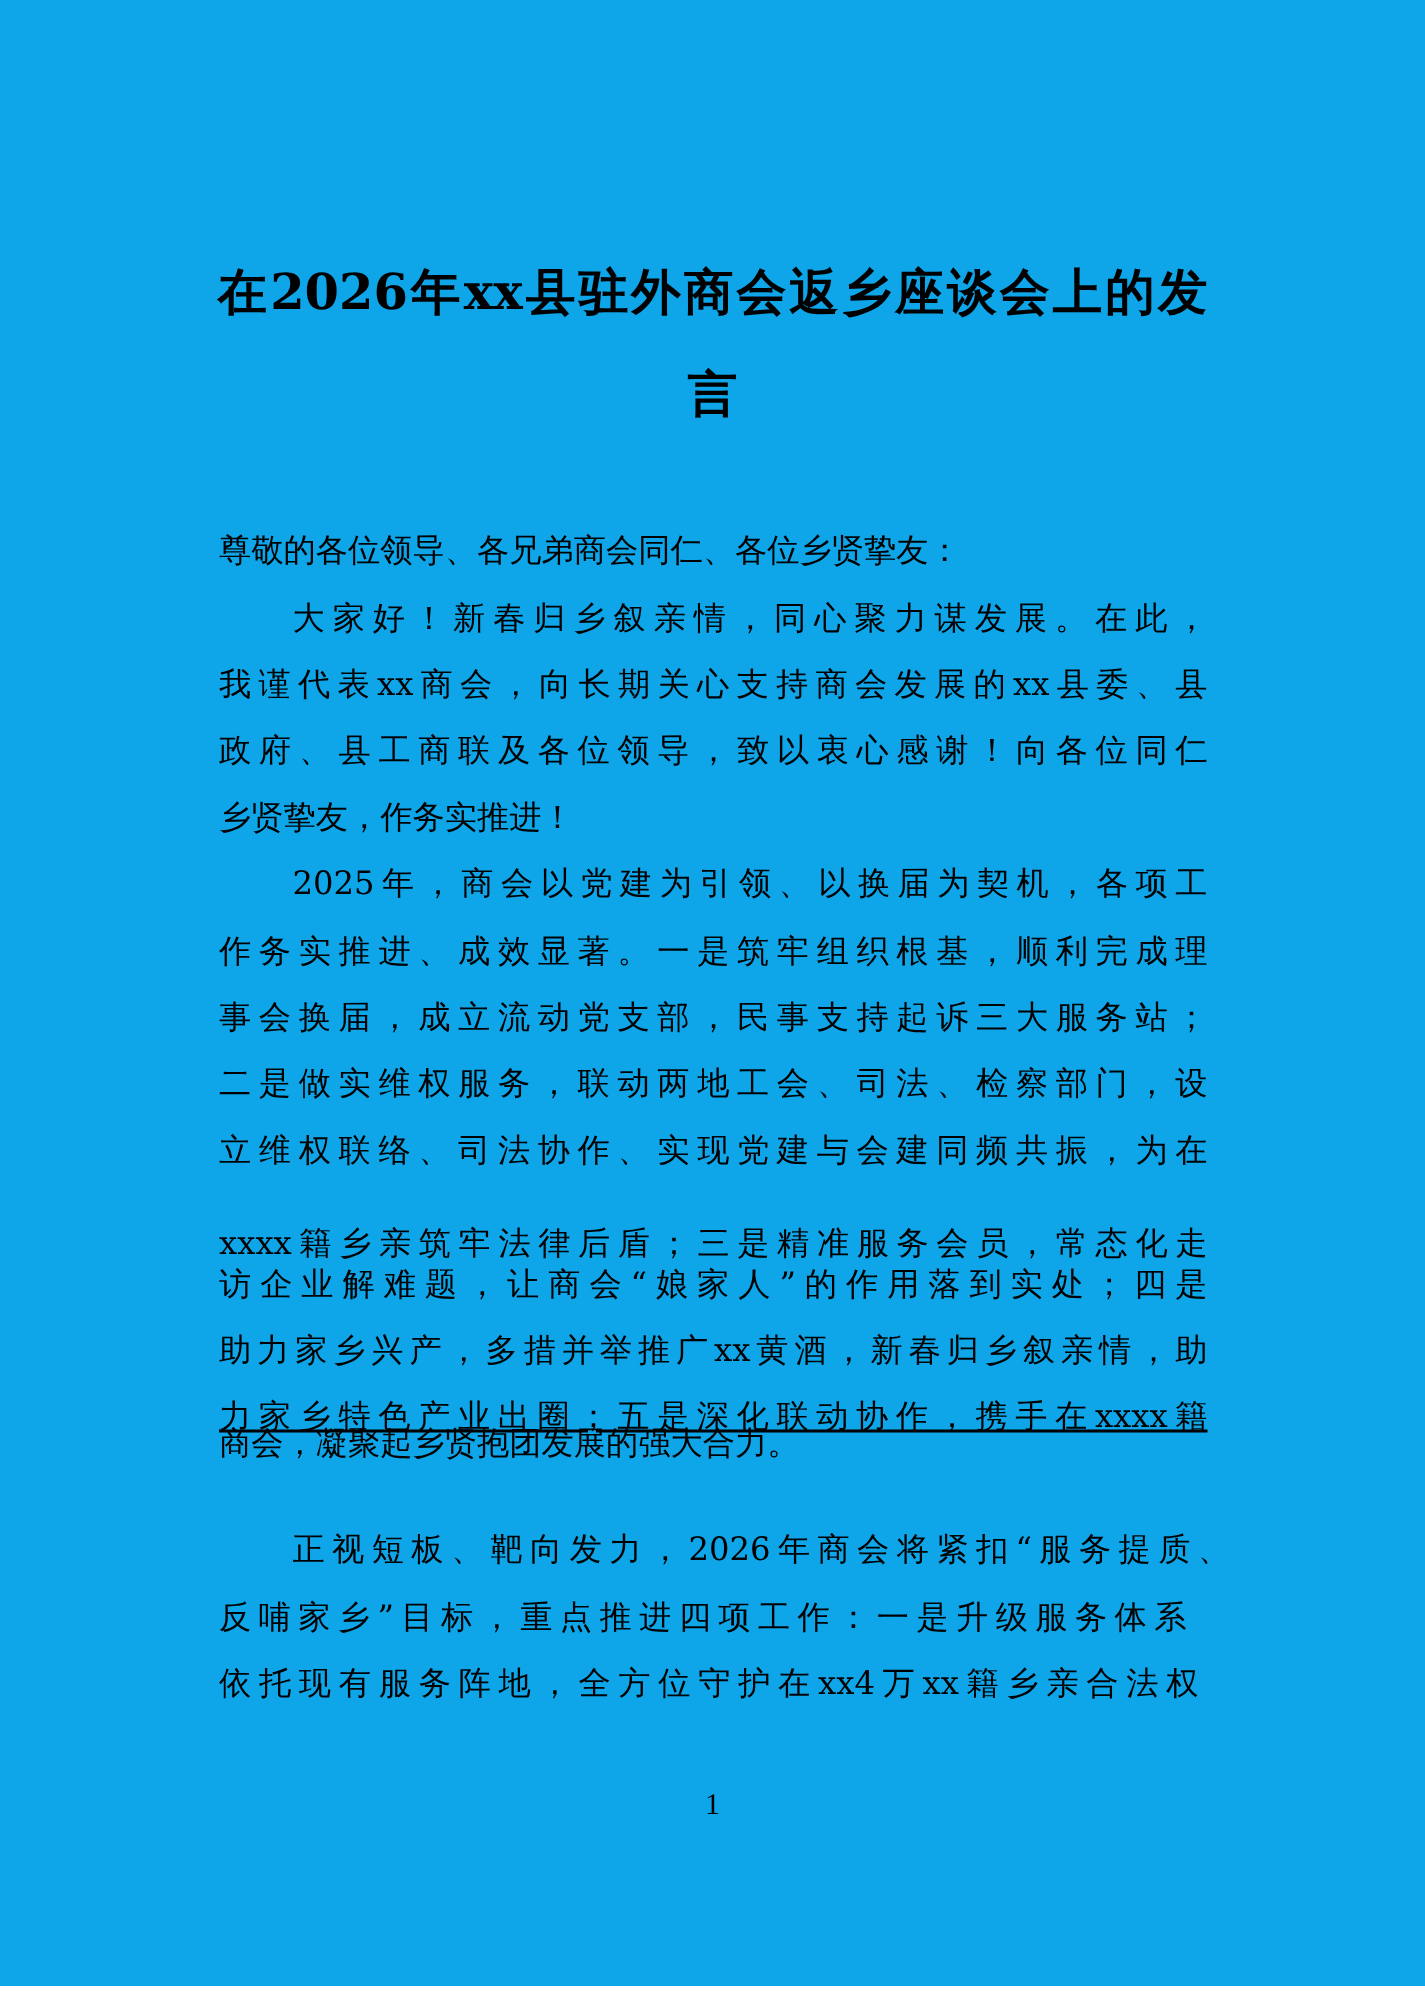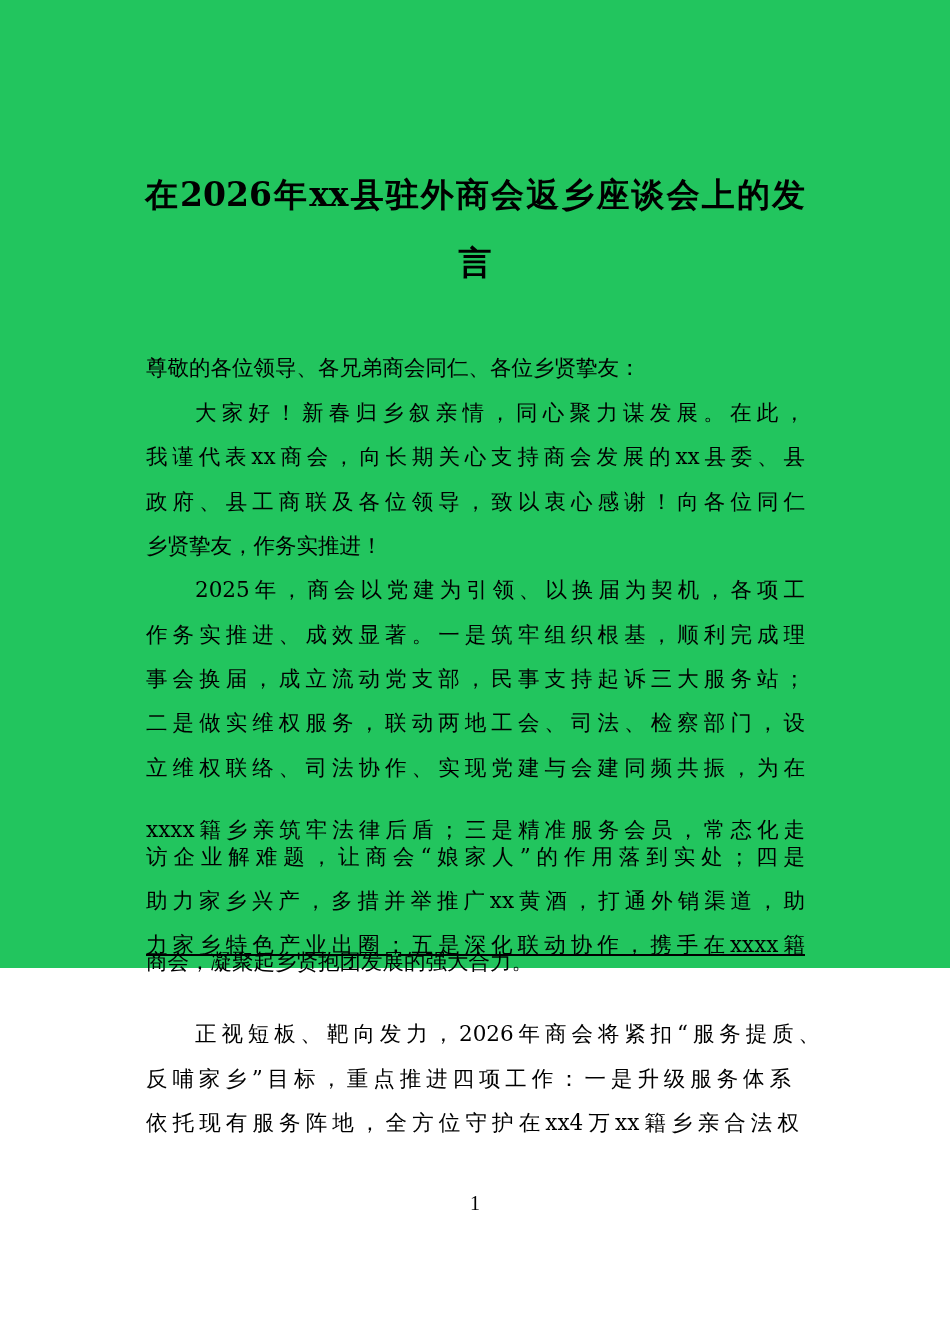--- a/index.html
+++ b/index.html
@@ -13,22 +13,22 @@
       position: relative;
       overflow: hidden;
       font-family: "DejaVu Serif", "Liberation Serif", serif;
       color: #000000;
     }
     .page {
       position: absolute;
       left: 0;
       top: 0;
       width: 950px;
-      height: 968px;
-      background: #22c55e;
+      height: 1324px;
+      background: #0ea5e9;
     }
     .title {
       position: absolute;
       left: 145px;
       width: 660px;
       text-align: center;
       font-weight: bold;
       font-size: 33px;
       line-height: 46px;
       letter-spacing: 0px;
@@ -68,31 +68,31 @@
 
 <div class="page">
 
   <div class="title title-line-1">在2026年xx县驻外商会返乡座谈会上的发</div>
   <div class="title title-line-2">言</div>
 
   <div class="body-line last" style="top:353px;">尊敬的各位领导、各兄弟商会同仁、各位乡贤挚友：</div>
 
   <div class="body-line indent" style="top:398px;">大家好！新春归乡叙亲情，同心聚力谋发展。在此，</div>
   <div class="body-line" style="top:442px;">我谨代表xx商会，向长期关心支持商会发展的xx县委、县</div>
-  <div class="body-line" style="top:487px;">政府、县工商联及各位领导，致以衷心感谢！向各位同仁</div>
+  <div class="body-line" style="top:487px;font-family:Liberation Mono, monospace;">政府、县工商联及各位领导，致以衷心感谢！向各位同仁</div>
   <div class="body-line last" style="top:531px;">乡贤挚友，作务实推进！</div>
 
   <div class="body-line indent" style="top:575px;">2025年，商会以党建为引领、以换届为契机，各项工</div>
   <div class="body-line" style="top:620px;">作务实推进、成效显著。一是筑牢组织根基，顺利完成理</div>
   <div class="body-line" style="top:664px;">事会换届，成立流动党支部，民事支持起诉三大服务站；</div>
   <div class="body-line" style="top:708px;">二是做实维权服务，联动两地工会、司法、检察部门，设</div>
   <div class="body-line" style="top:753px;">立维权联络、司法协作、实现党建与会建同频共振，为在</div>
   <div class="body-line" style="top:815px;">xxxx籍乡亲筑牢法律后盾；三是精准服务会员，常态化走</div>
   <div class="body-line" style="top:842px;">访企业解难题，让商会“娘家人”的作用落到实处；四是</div>
-  <div class="body-line" style="top:886px;">助力家乡兴产，多措并举推广xx黄酒，打通外销渠道，助</div>
+  <div class="body-line" style="top:886px;">助力家乡兴产，多措并举推广xx黄酒，新春归乡叙亲情，助</div>
   <div class="body-line" style="top:930px;text-decoration:underline;">力家乡特色产业出圈；五是深化联动协作，携手在xxxx籍</div>
   <div class="body-line last" style="top:947px;font-family:Liberation Serif, serif;">商会，凝聚起乡贤抱团发展的强大合力。</div>
 
   <div class="body-line indent" style="top:1019px; width:625px;">正视短板、靶向发力，2026年商会将紧扣“服务提质、</div>
   <div class="body-line" style="top:1064px; width:645px;">反哺家乡”目标，重点推进四项工作：一是升级服务体系</div>
   <div class="body-line" style="top:1108px; width:653px;">依托现有服务阵地，全方位守护在xx4万xx籍乡亲合法权</div>
 
   <div class="page-number">1</div>
 
 </div>

